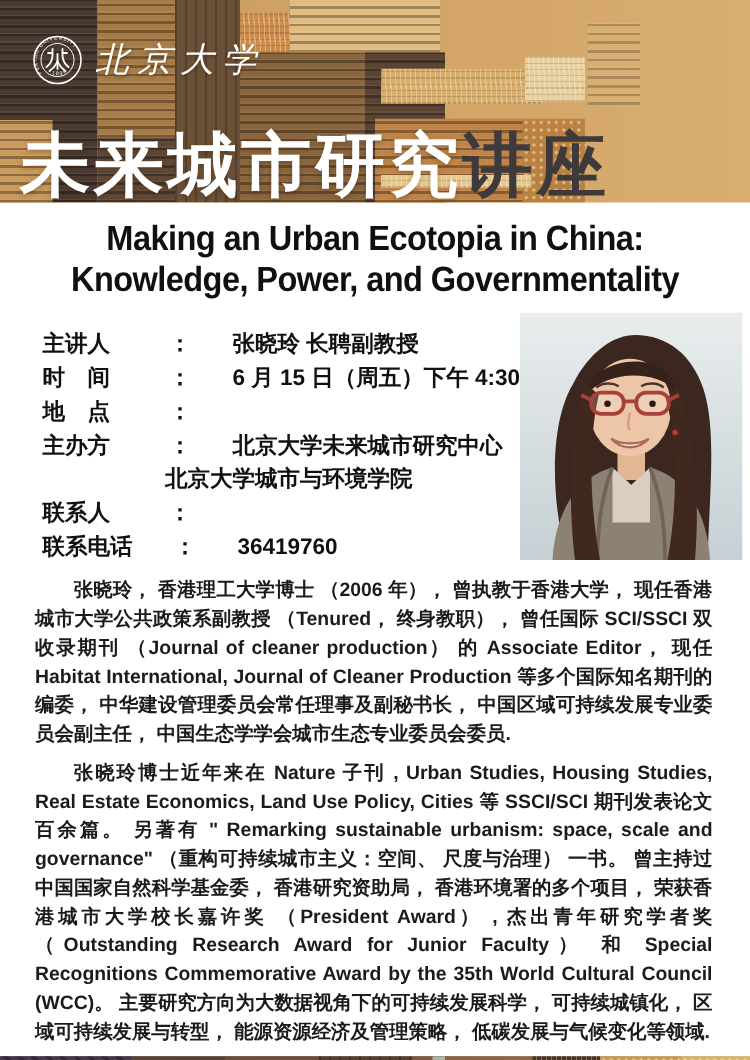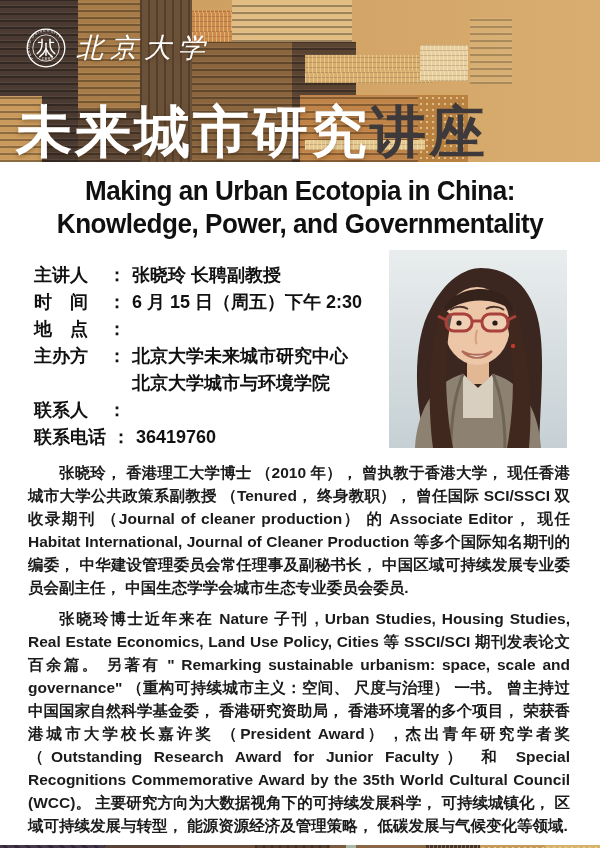--- a/index.html
+++ b/index.html
@@ -36,21 +36,21 @@
   .st-sub{color:#3e3a3b;}
   
   .content{flex:1 1 auto;position:relative;padding:0;}
   .en-title{
     margin:12px 0 0 0;text-align:center;color:#101010;
     font-size:28px;line-height:33px;font-weight:bold;letter-spacing:-.5px;
     transform:scaleX(.93);transform-origin:center top;
   }
   .info-section{display:flex;align-items:flex-start;margin-top:10px;}
   .info-block{flex:1 1 auto;padding:12px 0 0 34px;color:#111;font-size:18px;font-weight:bold;line-height:27px;}
-  .info-row{display:flex;white-space:nowrap;}
+  .info-row{display:flex;white-space:nowrap;gap:27px;}
   .info-row .lbl{display:inline-block;min-width:68px;}
   .info-row .colon{margin:0 6px 0 6px;}
   .val2{padding-left:98px;}
   .photo{flex:0 0 178px;width:178px;height:198px;margin:0 33px 0 0;}
   .photo svg{display:block;width:178px;height:198px;}
   .bio{margin:10px 30px 0 28px;color:#1b1b1b;font-size:15.5px;line-height:23px;font-weight:bold;text-align:justify;}
   .bio p{margin:0 0 8px 0;text-indent:2em;}
   
   .bottom-strip{
     position:relative;height:55px;flex:0 0 55px;overflow:hidden;
@@ -122,21 +122,21 @@
     <section class="info-section">
       <div class="info-block">
         <div class="info-row">
           <span class="lbl">主讲人</span>
           <span class="colon">：</span>
           <span class="val">张晓玲 长聘副教授</span>
         </div>
         <div class="info-row">
           <span class="lbl">时　间</span>
           <span class="colon">：</span>
-          <span class="val">6 月 15 日（周五）下午 2:30</span>
+          <span class="val">6 月 15 日（周五）下午 4:30</span>
         </div>
         <div class="info-row">
           <span class="lbl">地　点</span>
           <span class="colon">：</span>
         </div>
         <div class="info-row">
           <span class="lbl">主办方</span>
           <span class="colon">：</span>
           <span class="val">北京大学未来城市研究中心</span>
         </div>
@@ -194,21 +194,21 @@
 
           <path d="M88,80 C86,88 86,92 88,94" stroke="#d3a07e" stroke-width="2" fill="none"></path>
           <path d="M73,101 C81,110 95,110 103,101 C95,106 81,106 73,101 Z" fill="#ffffff" stroke="#b06a55" stroke-width="2"></path>
 
           <circle cx="124" cy="96" r="2.2" fill="#c0392b"></circle>
         </svg>
       </figure>
     </section>
 
     <section class="bio">
-      <p>张晓玲， 香港理工大学博士 （2010 年）， 曾执教于香港大学， 现任香港城市大学公共政策系副教授 （Tenured， 终身教职）， 曾任国际 SCI/SSCI 双收录期刊 （Journal of cleaner production） 的 Associate Editor， 现任 Habitat International, Journal of Cleaner Production 等多个国际知名期刊的编委， 中华建设管理委员会常任理事及副秘书长， 中国区域可持续发展专业委员会副主任， 中国生态学学会城市生态专业委员会委员.</p>
+      <p>张晓玲， 香港理工大学博士 （2006 年）， 曾执教于香港大学， 现任香港城市大学公共政策系副教授 （Tenured， 终身教职）， 曾任国际 SCI/SSCI 双收录期刊 （Journal of cleaner production） 的 Associate Editor， 现任 Habitat International, Journal of Cleaner Production 等多个国际知名期刊的编委， 中华建设管理委员会常任理事及副秘书长， 中国区域可持续发展专业委员会副主任， 中国生态学学会城市生态专业委员会委员.</p>
       <p>张晓玲博士近年来在 Nature 子刊 , Urban Studies, Housing Studies, Real Estate Economics, Land Use Policy, Cities 等 SSCI/SCI 期刊发表论文百余篇。 另著有 " Remarking sustainable urbanism: space, scale and governance" （重构可持续城市主义：空间、 尺度与治理） 一书。 曾主持过中国国家自然科学基金委， 香港研究资助局， 香港环境署的多个项目， 荣获香港城市大学校长嘉许奖 （President Award） , 杰出青年研究学者奖 （Outstanding Research Award for Junior Faculty） 和 Special Recognitions Commemorative Award by the 35th World Cultural Council (WCC)。 主要研究方向为大数据视角下的可持续发展科学， 可持续城镇化， 区域可持续发展与转型， 能源资源经济及管理策略， 低碳发展与气候变化等领域.</p>
     </section>
   </main>
 
   <footer class="bottom-strip">
     <div class="blk tex-hatch" style="left:0;top:0;width:105px;height:55px;background-color:#44384a;"></div>
     <div class="blk tex-rows" style="left:105px;top:0;width:75px;height:55px;background-color:#584238;"></div>
     <div class="blk tex-rows" style="left:180px;top:0;width:75px;height:55px;background-color:#6a4c3a;"></div>
     <div class="blk tex-cols" style="left:255px;top:0;width:75px;height:55px;background-color:#553e30;"></div>
     <div class="blk" style="left:330px;top:0;width:28px;height:55px;background-color:#7c5a42;"></div>

